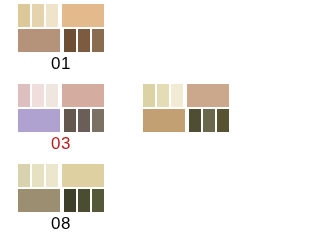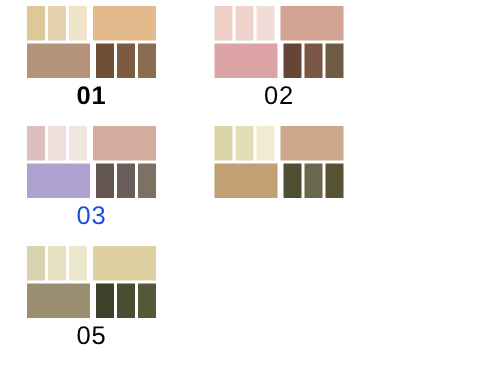--- a/index.html
+++ b/index.html
@@ -74,66 +74,51 @@
     letter-spacing: 0.5px;
     margin-top: 1px;
     font-family: "Liberation Sans", sans-serif;
   }
 </style>
 </head>
 <body style="background: rgb(255, 255, 255);">
 
 <div id="palette-grid">
 
-  <div class="palette-card" style="left: 18px; top: 4px; font-weight: bold;">
+  <div class="palette-card" style="left: 18px; top: 4px;">
     <div class="swatch-row row-top">
       <span class="swatch narrow" style="background: rgb(221, 200, 154);"></span>
       <span class="swatch narrow" style="background: rgb(228, 211, 173);"></span>
       <span class="swatch narrow last-narrow" style="background: rgb(239, 228, 202);"></span>
       <span class="swatch wide" style="background: rgb(227, 186, 140);"></span>
     </div>
     <div class="swatch-row row-bottom">
       <span class="swatch wide" style="background: rgb(180, 147, 122);"></span>
       <span class="swatch narrow" style="background: rgb(111, 79, 52);"></span>
       <span class="swatch narrow" style="background: rgb(124, 91, 65);"></span>
       <span class="swatch narrow last-narrow" style="background: rgb(138, 108, 80);"></span>
     </div>
     <div class="palette-label" style="color: rgb(0, 0, 0);">01</div>
   </div>
 
-  <div class="palette-card" style="left: 143px; top: 4px;">
-    <div class="swatch-row row-top">
-      <span class="swatch narrow" style="background: rgb(237, 207, 198);"></span>
-      <span class="swatch narrow" style="background: rgb(238, 210, 204);"></span>
-      <span class="swatch narrow last-narrow" style="background: rgb(242, 220, 214);"></span>
-      <span class="swatch wide" style="background: rgb(208, 163, 146);"></span>
-    </div>
-    <div class="swatch-row row-bottom">
-      <span class="swatch wide" style="background: rgb(221, 164, 168);"></span>
-      <span class="swatch narrow" style="background: rgb(101, 70, 54);"></span>
-      <span class="swatch narrow" style="background: rgb(122, 87, 68);"></span>
-      <span class="swatch narrow last-narrow" style="background: rgb(110, 91, 68);"></span>
-    </div>
-    <div class="palette-label" style="color: rgb(0, 0, 0);">02</div>
-  </div>
 
   <div class="palette-card" style="left: 18px; top: 84px;">
     <div class="swatch-row row-top">
       <span class="swatch narrow" style="background: rgb(221, 191, 192);"></span>
       <span class="swatch narrow" style="background: rgb(240, 222, 221);"></span>
       <span class="swatch narrow last-narrow" style="background: rgb(239, 230, 224);"></span>
       <span class="swatch wide" style="background: rgb(212, 173, 160);"></span>
     </div>
     <div class="swatch-row row-bottom">
       <span class="swatch wide" style="background: rgb(176, 162, 208);"></span>
       <span class="swatch narrow" style="background: rgb(100, 87, 80);"></span>
       <span class="swatch narrow" style="background: rgb(107, 93, 88);"></span>
       <span class="swatch narrow last-narrow" style="background: rgb(123, 114, 99);"></span>
     </div>
-    <div class="palette-label" style="color: #1d4ed8; text-align: center;">03</div>
+    <div class="palette-label" style="color: #b91c1c; text-align: center;">03</div>
   </div>
 
   <div class="palette-card" style="left: 143px; top: 84px;">
     <div class="swatch-row row-top">
       <span class="swatch narrow" style="background: rgb(219, 210, 165);"></span>
       <span class="swatch narrow" style="background: rgb(228, 220, 180);"></span>
       <span class="swatch narrow last-narrow" style="background: rgb(240, 235, 210);"></span>
       <span class="swatch wide" style="background: rgb(203, 168, 140);"></span>
     </div>
     <div class="swatch-row row-bottom">
@@ -150,16 +135,16 @@
       <span class="swatch narrow" style="background: rgb(230, 225, 193);"></span>
       <span class="swatch narrow last-narrow" style="background: rgb(236, 231, 204);"></span>
       <span class="swatch wide" style="background: rgb(223, 208, 162);"></span>
     </div>
     <div class="swatch-row row-bottom">
       <span class="swatch wide" style="background: rgb(156, 142, 113);"></span>
       <span class="swatch narrow" style="background: rgb(62, 64, 42);"></span>
       <span class="swatch narrow" style="background: rgb(75, 77, 49);"></span>
       <span class="swatch narrow last-narrow" style="background: rgb(86, 88, 58);"></span>
     </div>
-    <div class="palette-label" style="color: rgb(0, 0, 0);">05</div>
+    <div class="palette-label" style="color: rgb(0, 0, 0);">08</div>
   </div>
 
 </div>
 
 </body></html>

